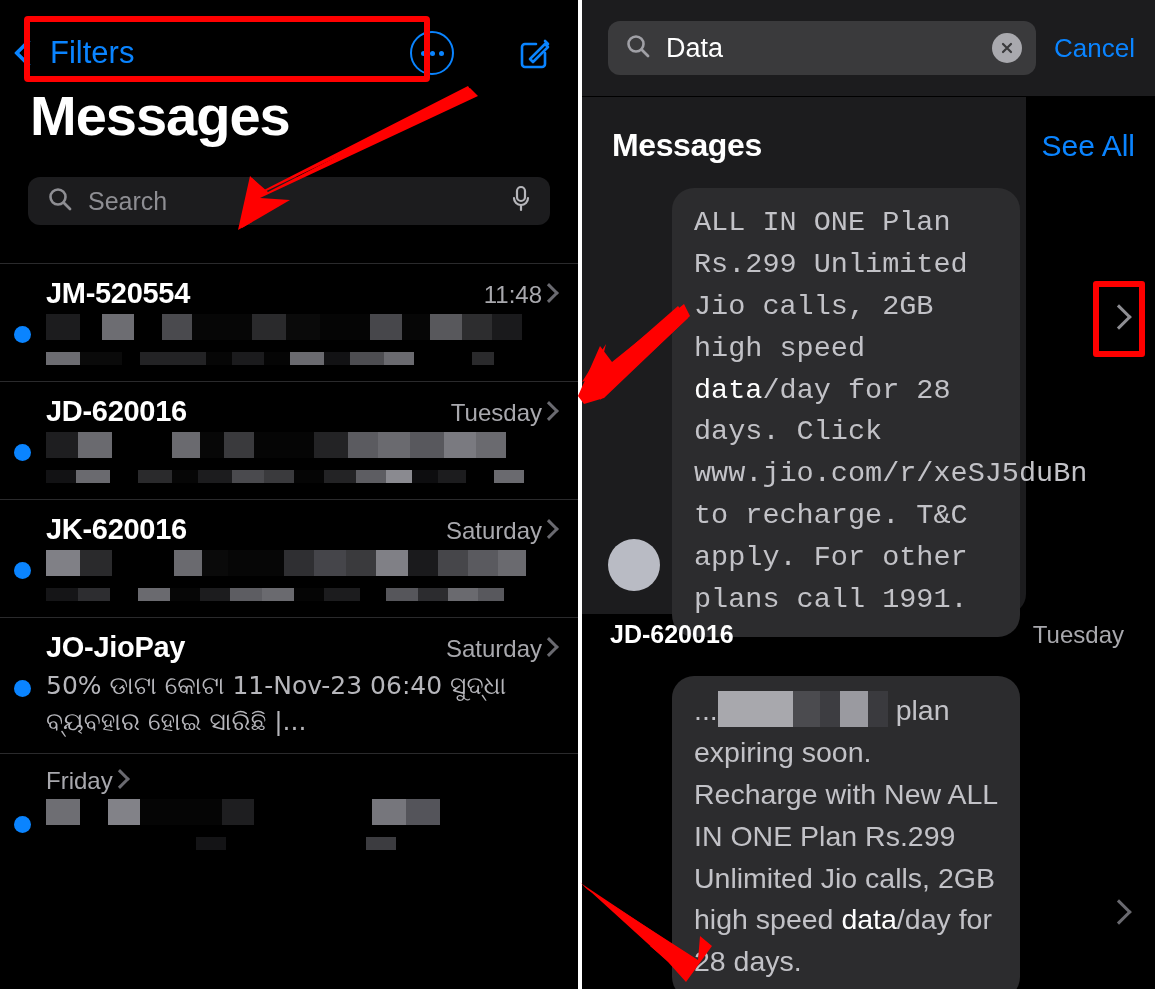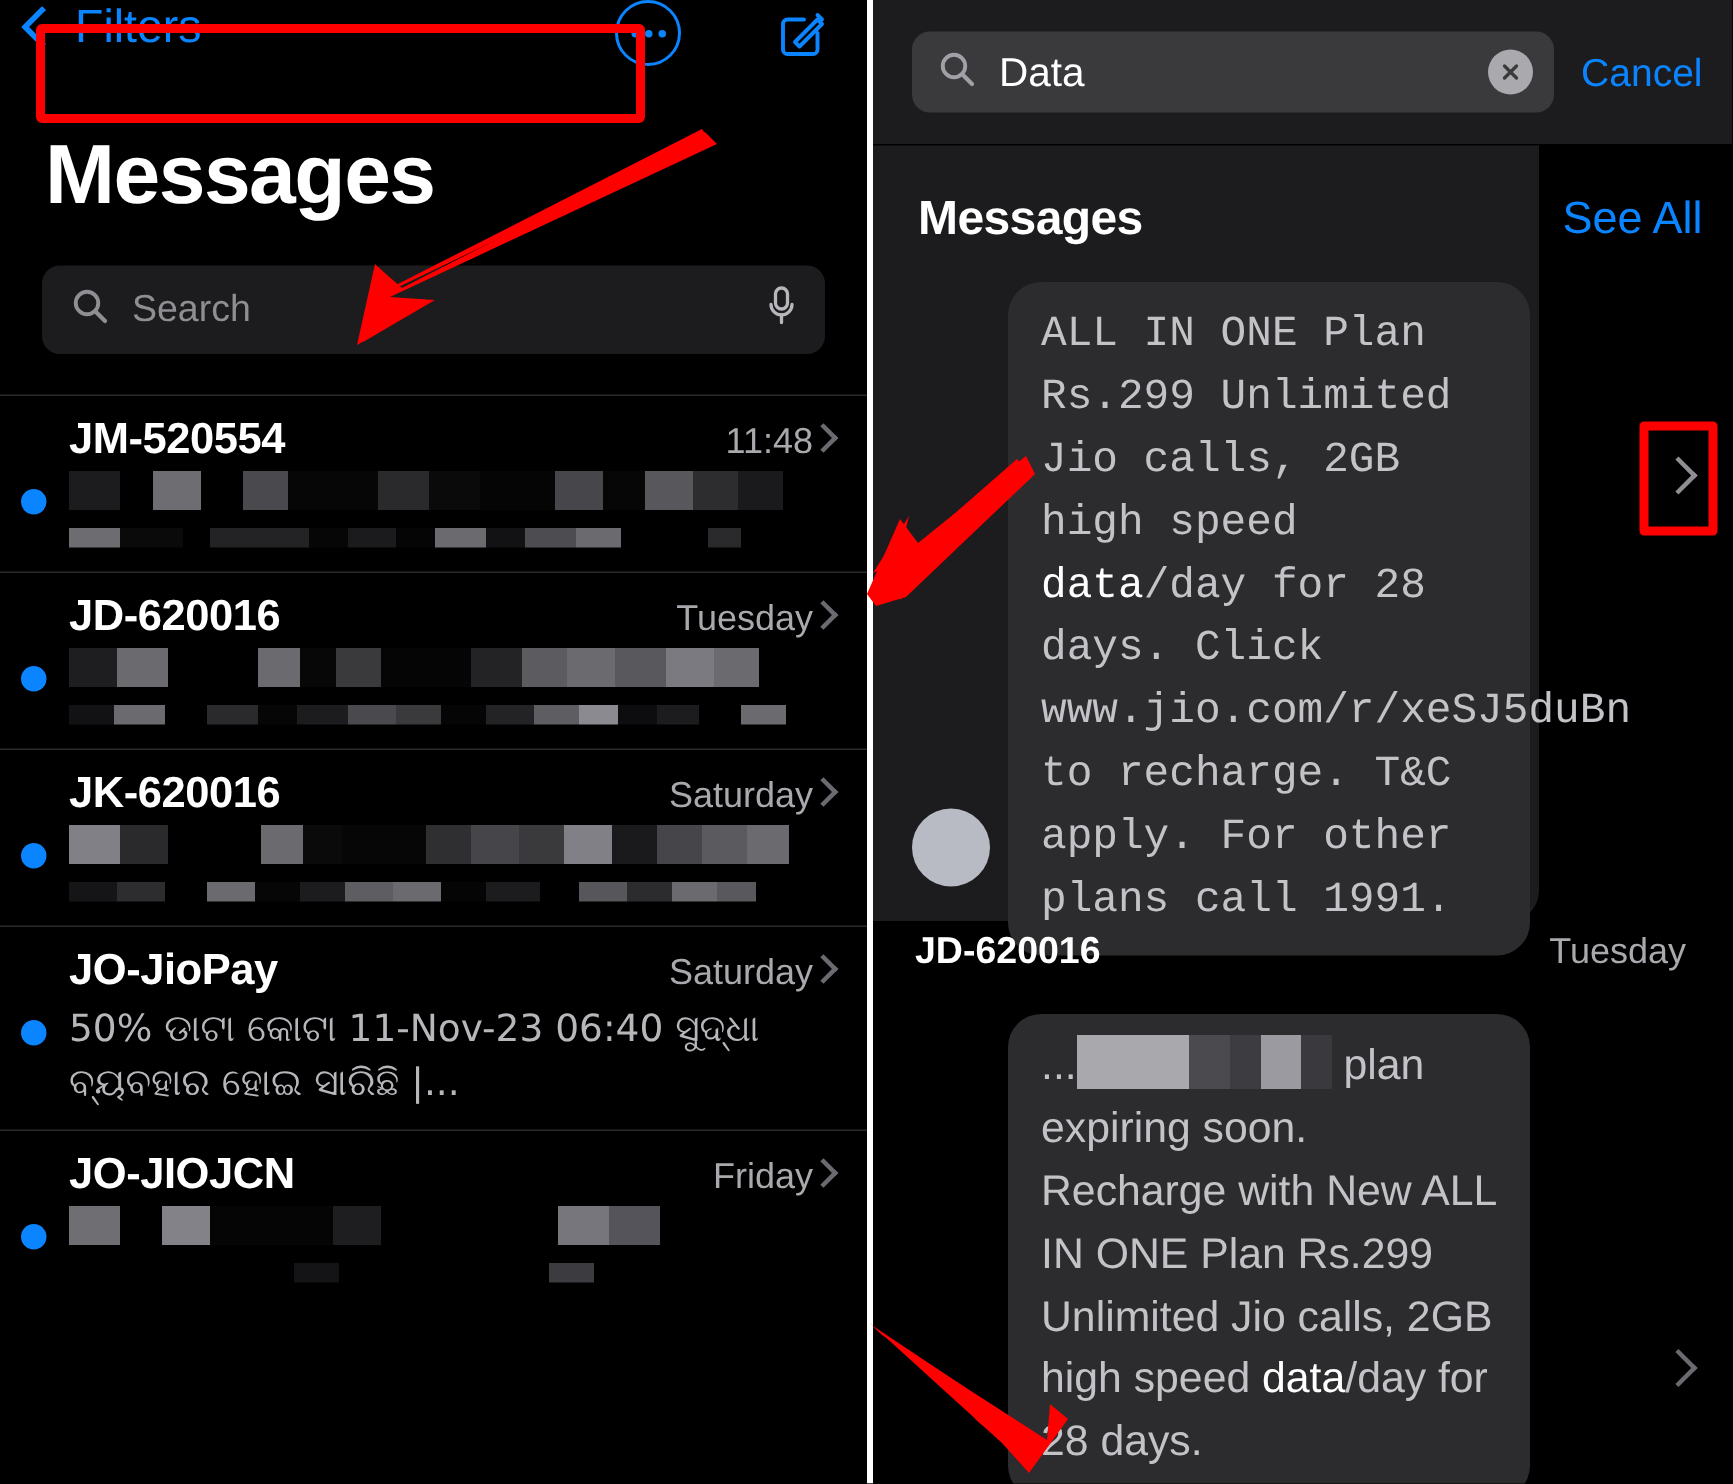--- a/index.html
+++ b/index.html
@@ -23,24 +23,24 @@
   
   .left-panel {
     position: relative;
     width: 578px;
     height: 989px;
     background: #000;
     overflow: hidden;
   }
   .nav-bar {
     position: absolute;
-    top: 0; left: 0; right: 0;
+    top: 17px; left: 0; right: 0;
     height: 72px;
     display: flex;
-    align-items: flex-start;
+    align-items: center;
     padding: 0 22px 0 14px;
   }
   .nav-back {
     display: flex;
     align-items: center;
     color: #0a84ff;
     font-size: 31px;
     cursor: pointer;
   }
   .chev-left {
@@ -87,21 +87,21 @@
     color: #fff;
     letter-spacing: -1px;
     line-height: 1;
   }
 
   .search-bar {
     position: absolute;
     left: 28px;
     top: 177px;
     width: 522px;
-    height: 59px;
+    height: 48px;
     background: #1c1c1e;
     border-radius: 12px;
     display: flex;
     align-items: center;
     box-sizing: border-box;
     padding: 0 18px;
   }
   .search-bar .mag { margin-right: 14px; }
   .search-placeholder {
     color: #8e8e93;
@@ -547,21 +547,20 @@
           <span class="row-title">JO-JioPay</span>
           <span class="row-time">Saturday</span>
           <span class="row-chev"></span>
         </div>
         <div class="preview-odia">50% ଡାଟା କୋଟା 11-Nov-23 06:40 ସୁଦ୍ଧା ବ୍ୟବହାର ହୋଇ ସାରିଛି |...</div>
       </div>
 
       <div class="row">
         <div class="unread-dot"></div>
         <div class="row-head">
-          <span class="row-title">JO-JIOJCN</span>
           <span class="row-time">Friday</span>
           <span class="row-chev"></span>
         </div>
         <div class="preview">
           <div class="pxrow">
             <div class="px" style="width:34px;background:#6e6e73"></div>
             <div class="px" style="width:28px;background:#000"></div>
             <div class="px" style="width:32px;background:#828288"></div>
             <div class="px" style="width:82px;background:#050505"></div>
             <div class="px" style="width:32px;background:#1e1e20"></div>

